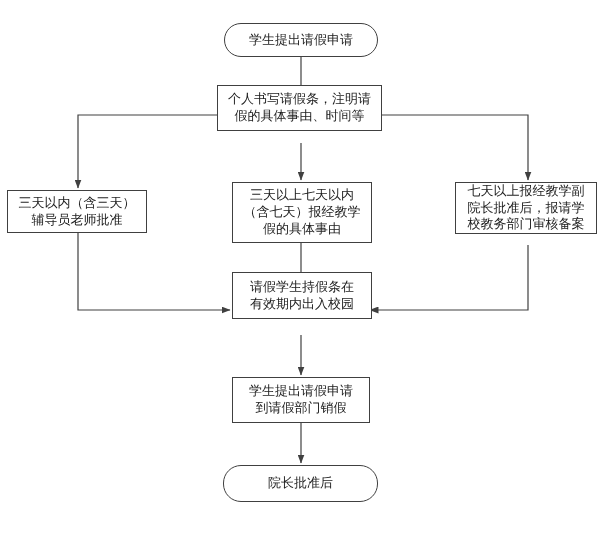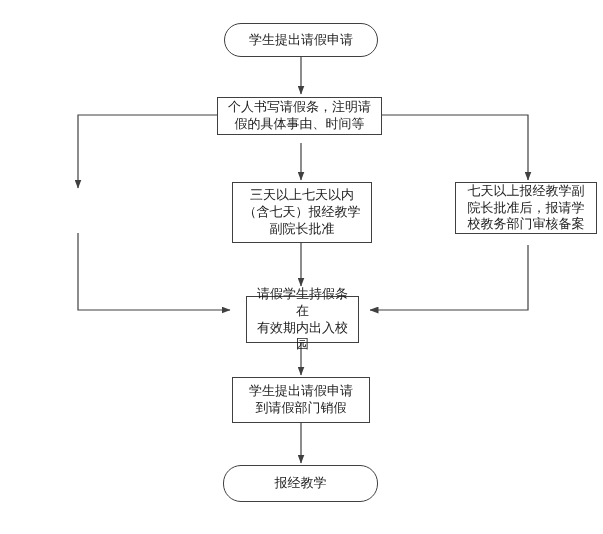--- a/index.html
+++ b/index.html
@@ -37,25 +37,25 @@
     line-height: 1.3;
     padding: 2px 4px;
     white-space: pre-line;
   }
   .terminator {
     border-radius: 18px;
     text-align: center;
   }
   
   #n-start   { left: 224px; top: 23px;  width: 154px; height: 34px; }
-  #n-write   { left: 217px; top: 97px;  width: 165px; height: 38px; text-align: center; }
+  #n-write   { left: 217px; top: 85px;  width: 165px; height: 46px; text-align: center; }
   #n-three   { left: 7px;   top: 190px; width: 140px; height: 43px; }
   #n-midterm { left: 232px; top: 182px; width: 140px; height: 61px; }
   #n-seven   { left: 455px; top: 182px; width: 142px; height: 52px; }
-  #n-pass    { left: 232px; top: 296px; width: 113px; height: 47px; margin-left: 14px; }
+  #n-pass    { left: 232px; top: 272px; width: 140px; height: 47px; }
   #n-report  { left: 232px; top: 377px; width: 138px; height: 46px; }
   #n-end     { left: 223px; top: 465px; width: 155px; height: 37px; }
 </style>
 </head>
 <body>
 
 <div class="canvas">
 
   <svg class="connectors" viewBox="0 0 603 534" xmlns="http://www.w3.org/2000/svg">
     <defs>
@@ -74,30 +74,32 @@
       <polyline points="301,335 301,375" marker-end="url(#arrow)"></polyline>
       <polyline points="301,423 301,463" marker-end="url(#arrow)"></polyline>
     </g>
   </svg>
 
   <div class="node terminator" id="n-start">学生提出请假申请</div>
 
   <div class="node" id="n-write">个人书写请假条，注明请
 假的具体事由、时间等</div>
 
+  <div class="node" id="n-three">三天以内（含三天）
+辅导员老师批准</div>
 
   <div class="node" id="n-midterm">三天以上七天以内
 （含七天）报经教学
-副院长批准</div>
+假的具体事由</div>
 
   <div class="node" id="n-seven">七天以上报经教学副
 院长批准后，报请学
 校教务部门审核备案</div>
 
   <div class="node" id="n-pass">请假学生持假条在
 有效期内出入校园</div>
 
   <div class="node" id="n-report">学生提出请假申请
 到请假部门销假</div>
 
-  <div class="node terminator" id="n-end">报经教学</div>
+  <div class="node terminator" id="n-end">院长批准后</div>
 
 </div>
 
 </body></html>

